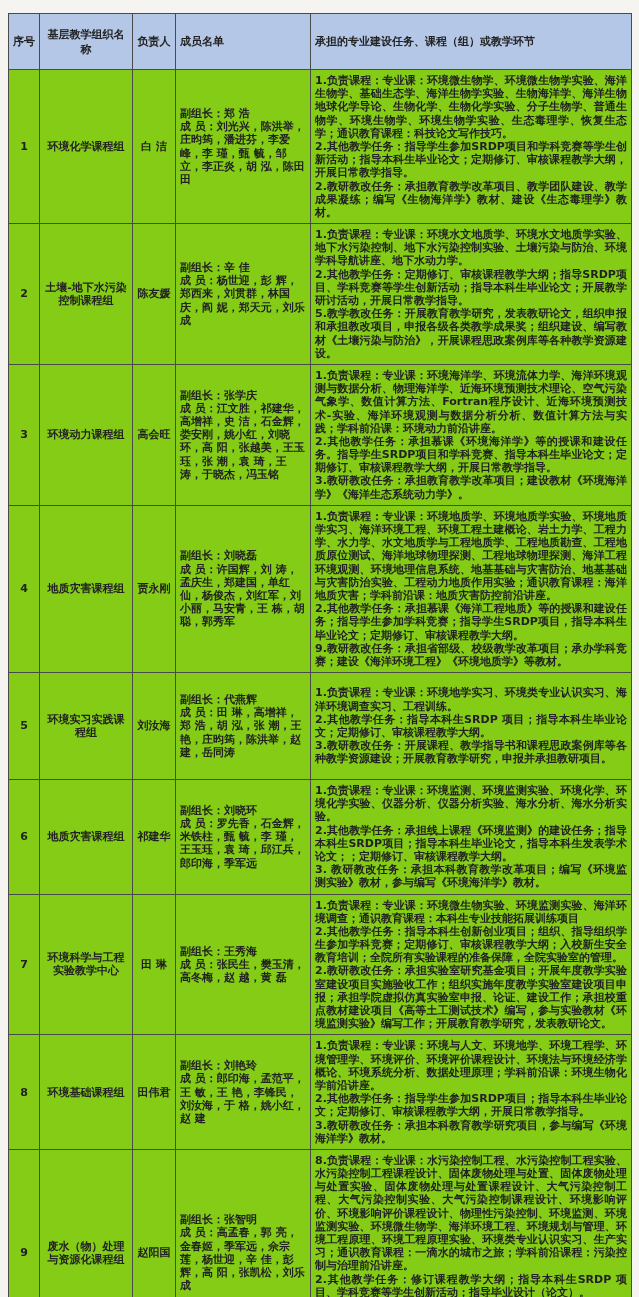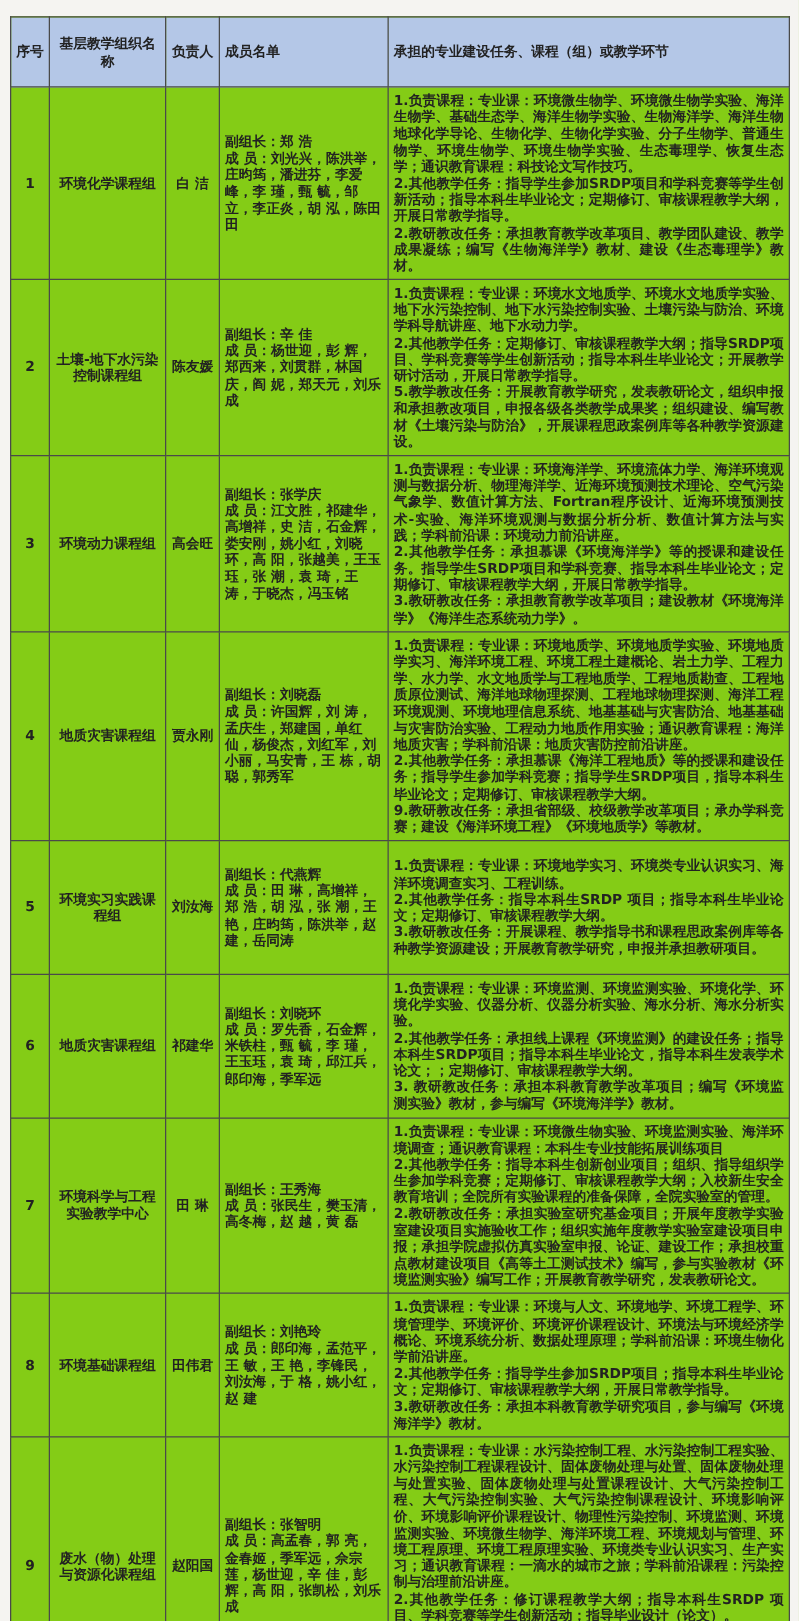--- a/index.html
+++ b/index.html
@@ -184,20 +184,20 @@
 
   <tr>
     <td class="c-no">9</td>
     <td class="c-group">废水（物）处理与资源化课程组</td>
     <td class="c-leader">赵阳国</td>
     <td class="c-members">
       <div>副组长：张智明</div>
       <div>成 员：高孟春，郭 亮，金春姬，季军远，佘宗莲，杨世迎，辛 佳，彭 辉，高 阳，张凯松，刘乐成</div>
     </td>
     <td class="c-tasks">
-            <div>1.负责课程：专业课：水污染控制工程、水污染控制工程实验、水污染控制工程课程设计、固体废物处理与处置、固体废物处理与处置实验、固体废物处理与处置课程设计、大气污染控制工程、大气污染控制实验、大气污染控制课程设计、环境影响评价、环境影响评价课程设计、物理性污染控制、环境监测、环境监测实验、环境微生物学、海洋环境工程、环境规划与管理、环境工程原理、环境工程原理实验、环境类专业认识实习、生产实习；通识教育课程：一滴水的城市之旅；学科前沿课程：污染控制与治理前沿讲座。</div>
+            <div>8.负责课程：专业课：水污染控制工程、水污染控制工程实验、水污染控制工程课程设计、固体废物处理与处置、固体废物处理与处置实验、固体废物处理与处置课程设计、大气污染控制工程、大气污染控制实验、大气污染控制课程设计、环境影响评价、环境影响评价课程设计、物理性污染控制、环境监测、环境监测实验、环境微生物学、海洋环境工程、环境规划与管理、环境工程原理、环境工程原理实验、环境类专业认识实习、生产实习；通识教育课程：一滴水的城市之旅；学科前沿课程：污染控制与治理前沿讲座。</div>
             <div>2.其他教学任务：修订课程教学大纲；指导本科生SRDP 项目、学科竞赛等学生创新活动；指导毕业设计（论文）。</div>
             <div>3.教研教改任务：开展教育教学研究，发表教研论文；承担相关教育教学改革项目；组织建设、编写本科生教材《海洋环境工程》《城市水循环与可持续发展》；开展教学研讨活动，交流教学经验，提高青年教书育人能力。</div>
           </td>
   </tr>
 </tbody>
   </table>
 </div>
 
 </body></html>

